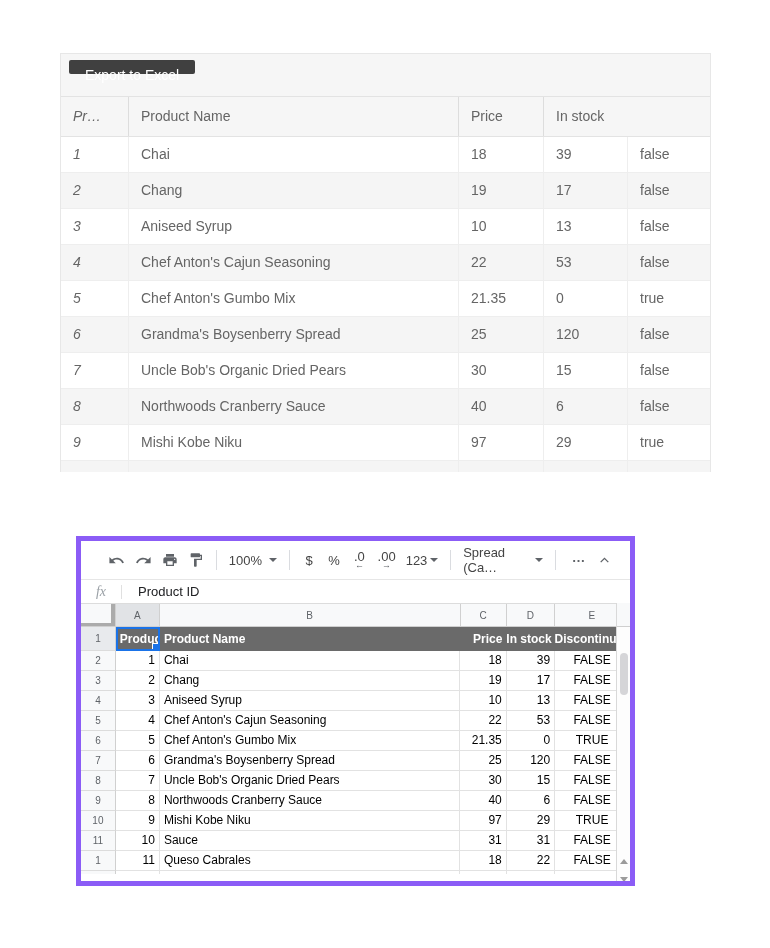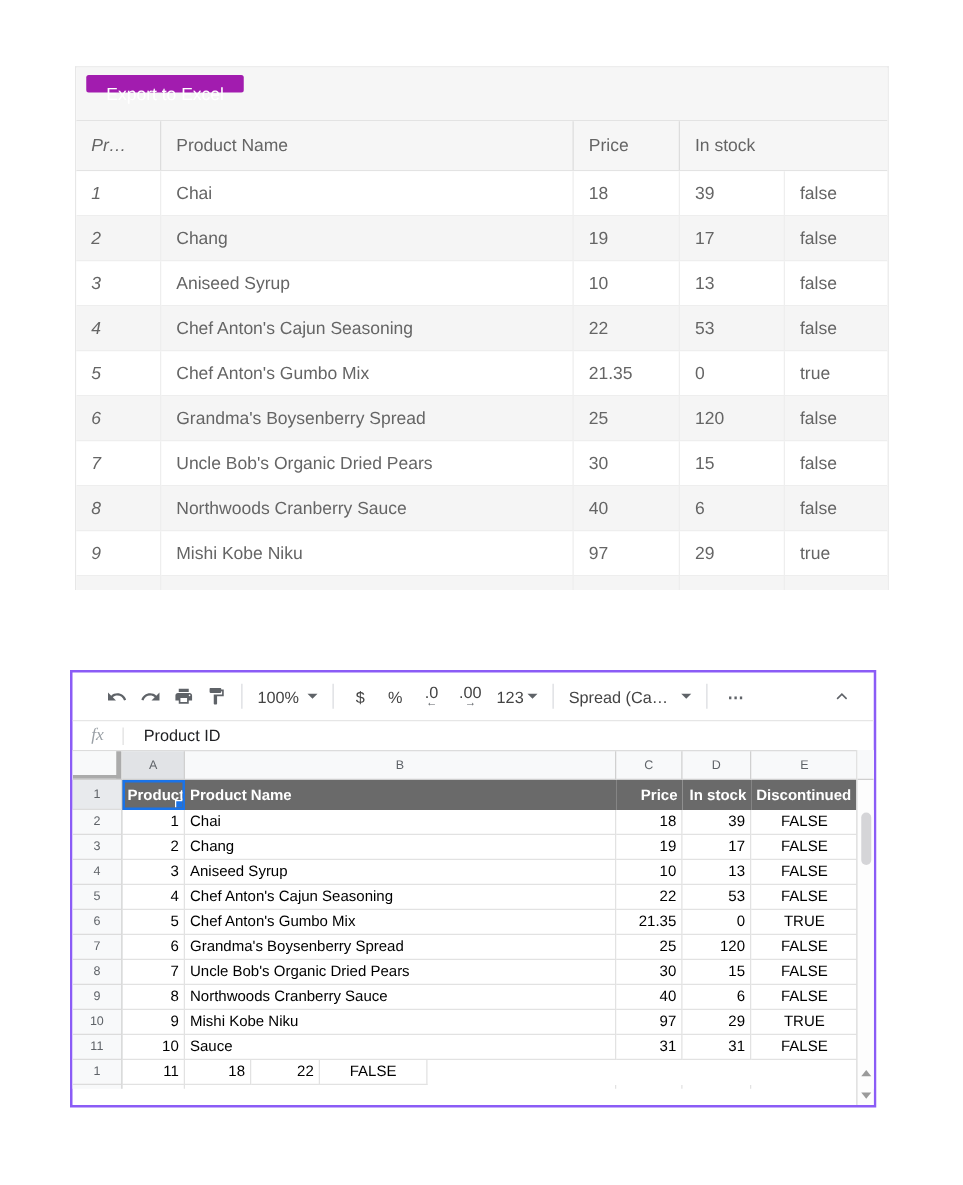--- a/index.html
+++ b/index.html
@@ -3,39 +3,39 @@
 <meta charset="utf-8">
 <style>
   * { margin:0; padding:0; box-sizing:border-box; }
   body { width:770px; height:948px; position:relative; background:#fff;
          font-family:"Liberation Sans", sans-serif; overflow:hidden; }
 
   
   .kgrid { position:absolute; left:60px; top:53px; width:651px; height:419px;
            border:1px solid #e7e7e7; border-bottom:none; background:#fff; overflow:hidden; }
   .ktoolbar { height:43px; background:#f6f6f6; border-bottom:1px solid #e3e3e3; padding:6px 8px; }
-  .kbtn { display:inline-block; height:14px; padding:0 16px; background:#a21caf; color:#fff;
+  .kbtn { display:inline-block; height:14px; padding:0 16px; background:#404040; color:#fff;
           border:none; border-radius:2px; font-size:14px; font-family:inherit; line-height:30px; cursor:pointer; }
   .khead { display:flex; height:40px; background:#f6f6f6; border-bottom:1px solid #e3e3e3;
            color:#656565; font-size:14px; }
   .khc { line-height:39px; padding:0 12px; white-space:nowrap; overflow:hidden;
          border-right:1px solid #ddd; }
   .khc:last-child { border-right:none; }
   .w0{width:68px;font-style:italic;} .w1{width:330px;} .w2{width:85px;} .w3{width:84px;} .w4{width:84px;flex:1;}
   .krow { display:flex; height:36px; background:#fff; color:#656565; font-size:14px; }
   .krow.alt { background:#f5f5f5; }
   .kc { line-height:35px; padding:0 12px; white-space:nowrap; overflow:hidden;
         border-right:1px solid #eee; border-bottom:1px solid #eee; }
   .kc:last-child { border-right:none; }
   .krow.partial { height:11px; }
   .krow.partial .kc { border-bottom:none; height:11px; }
 
   
-  .sheet { position:absolute; left:56px; top:536px; width:645px; height:350px;
-           border:2px solid #8b5cf6; background:#fff; overflow:hidden; }
+  .sheet { position:absolute; left:76px; top:536px; width:559px; height:350px;
+           border:5px solid #8b5cf6; background:#fff; overflow:hidden; }
   .stoolbar { height:38px; display:flex; align-items:center; padding:0 14px 0 22px;
               color:#444; font-size:13px; }
   .tbtn { height:24px; display:flex; align-items:center; justify-content:center;
           padding:0 5px; cursor:pointer; color:#444; }
   .tbtn svg { display:block; }
   .tdiv { width:1px; height:20px; background:#dadce0; margin:0 7px; }
   .caret { width:0; height:0; border-left:4px solid transparent; border-right:4px solid transparent;
            border-top:4px solid #5f6368; margin-left:7px; }
   .decwrap { display:inline-flex; flex-direction:column; align-items:center; line-height:11px; }
   .decwrap .arr { font-size:9px; color:#5f6368; line-height:7px; }
@@ -358,20 +358,21 @@
     <div class="gut">11</div>
     <div class="sc a">10</div>
     <div class="sc b">Sauce</div>
     <div class="sc c">31</div>
     <div class="sc d">31</div>
     <div class="sc e">FALSE</div>
   </div>
         <div class="srow">
     <div class="gut">1</div>
     <div class="sc a">11</div>
+    <div class="sc b">Queso Cabrales</div>
     <div class="sc c">18</div>
     <div class="sc d">22</div>
     <div class="sc e">FALSE</div>
   </div>
       </div>
 
     <div class="srow partial">
       <div class="gut"></div>
         <div class="sc a"></div>
         <div class="sc b"></div>

